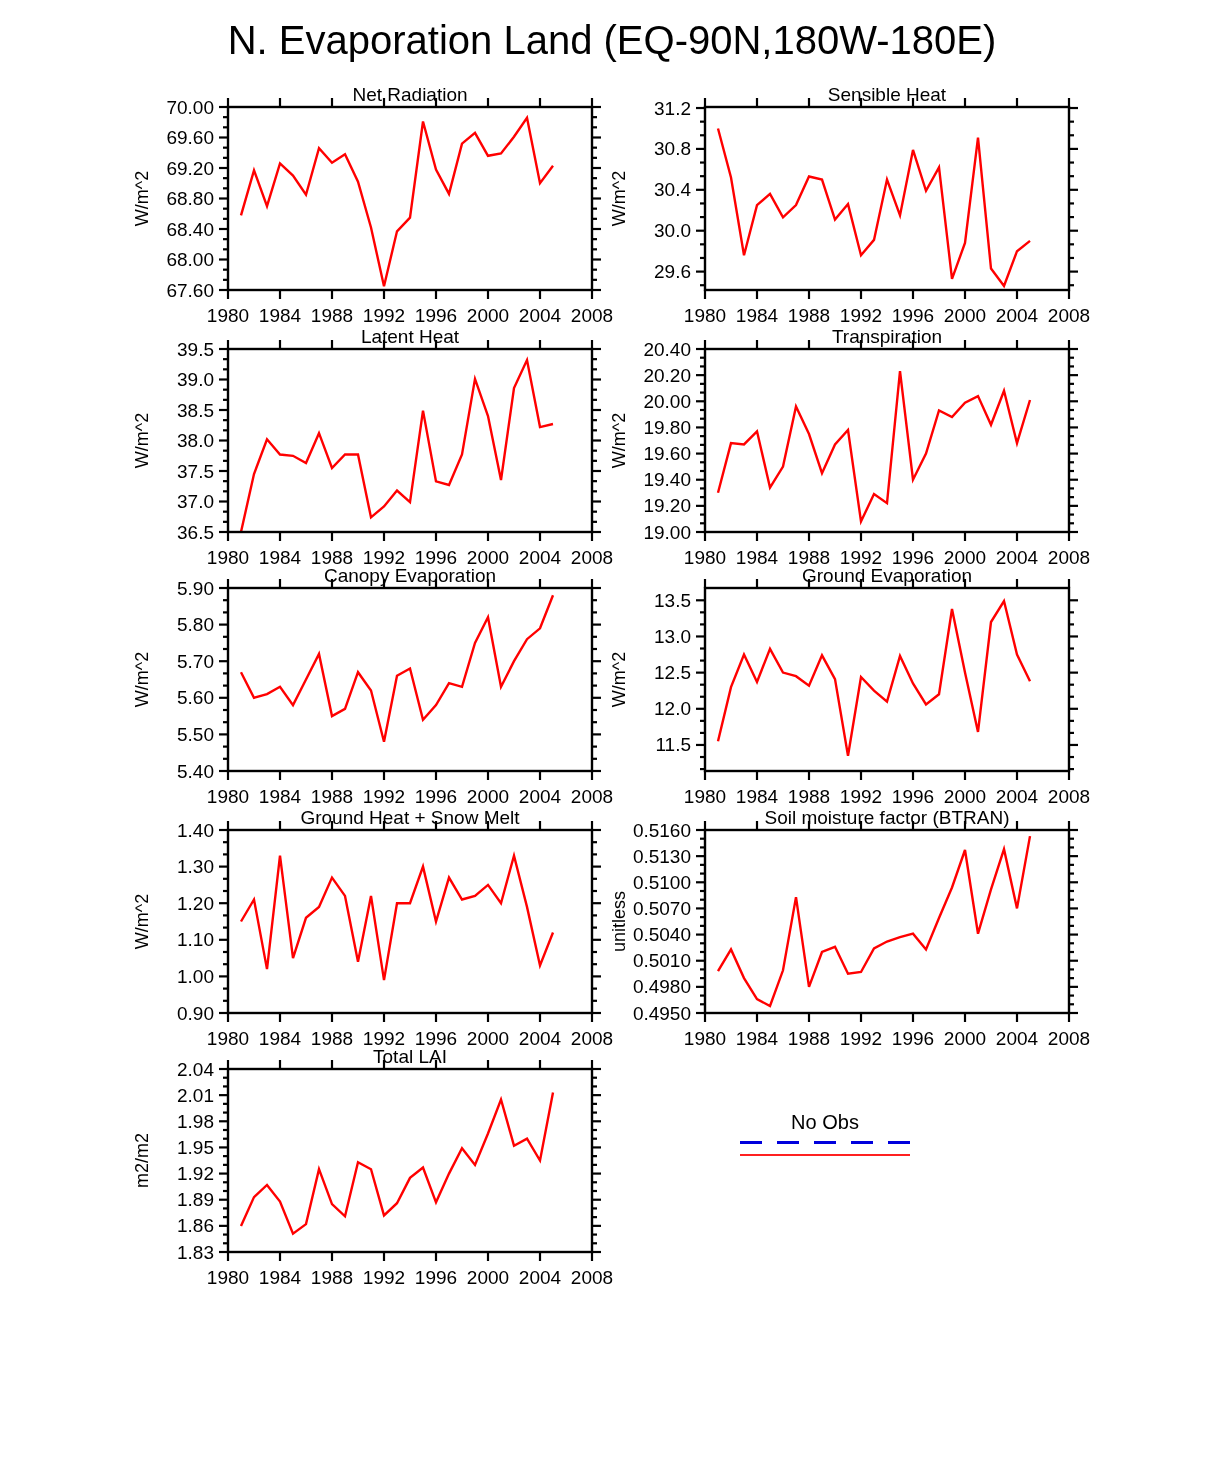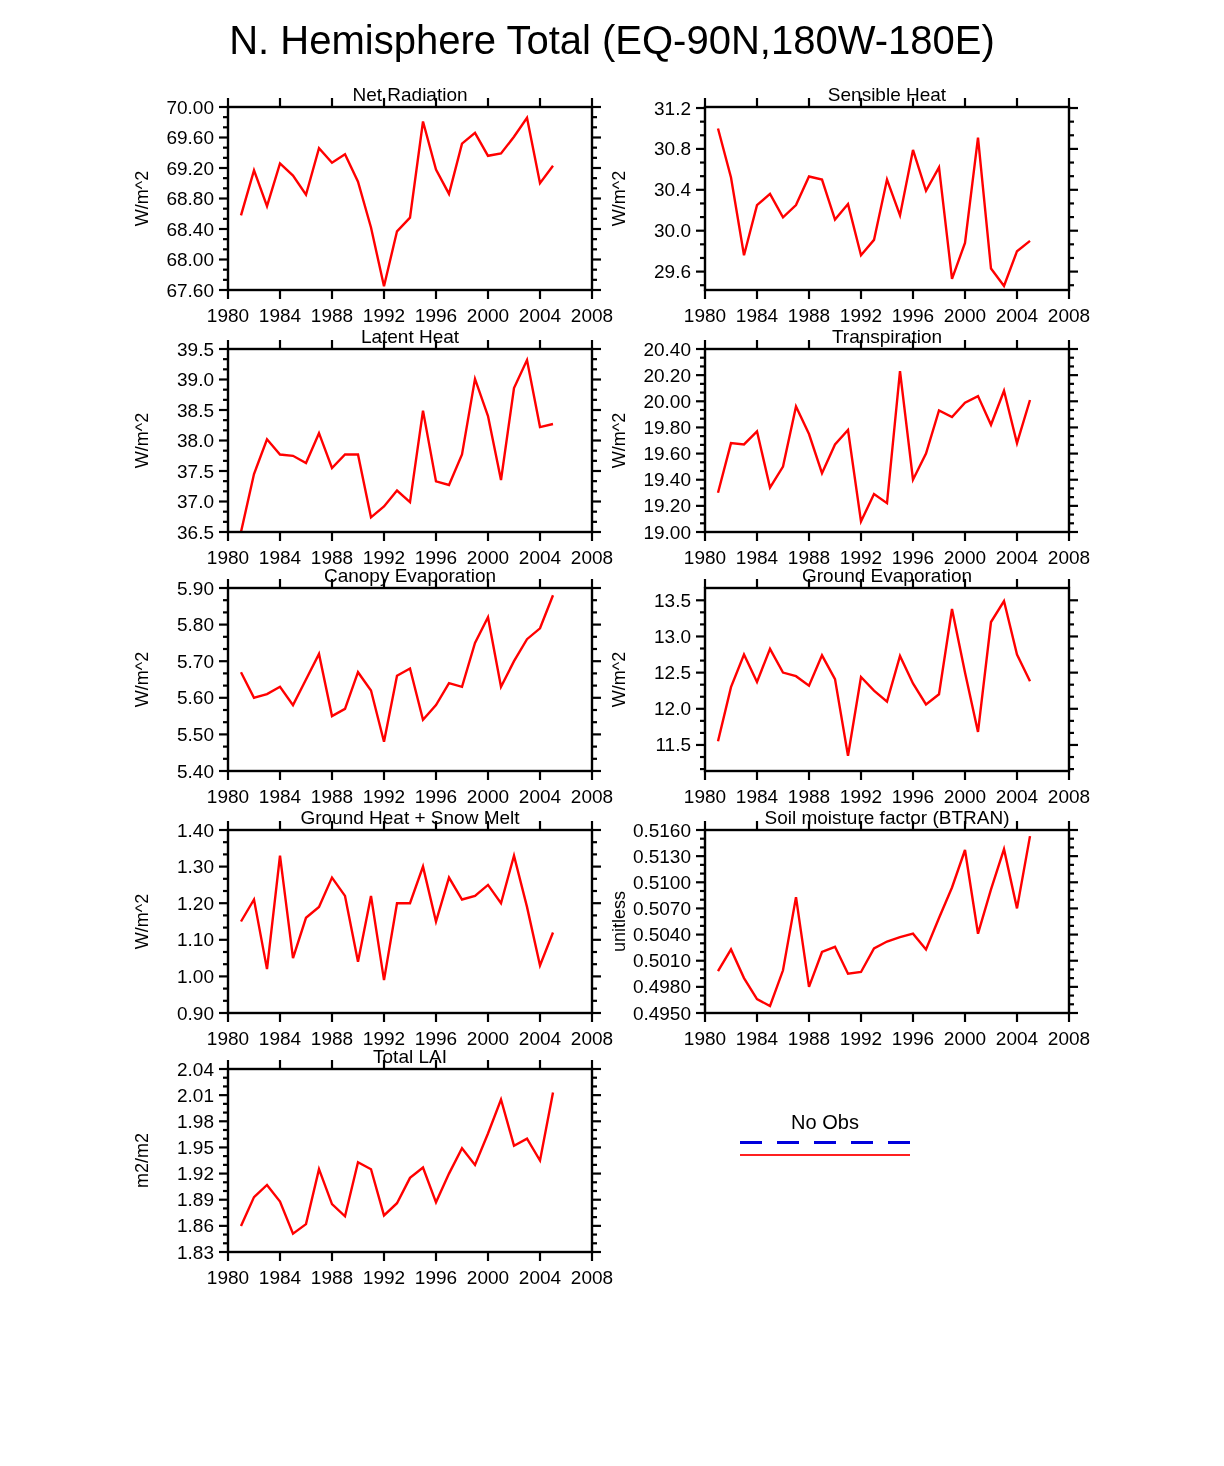--- a/index.html
+++ b/index.html
@@ -13,21 +13,21 @@
   .legend-entry{width:430px;text-align:center;}
   .legend-label{font-size:20px;line-height:24px;}
   .legend-line{height:3px;width:170px;margin:7px auto 0 auto;}
   .legend-line.solid{height:2px;margin-top:10px;}
   .legend-entry + .legend-entry{margin-top:9px;}
 </style>
 </head>
 <body>
 
 <div id="page">
-  <h1 id="main-title">N. Hemisphere Total (EQ-90N,180W-180E)</h1>
+  <h1 id="main-title">N. Evaporation Land (EQ-90N,180W-180E)</h1>
 
   <div class="panel" style="left: 133px; top: 85px;"><svg width="500" height="252">
         <polyline points="108.0,130.3 121.0,85.3 134.0,121.1 147.0,78.4 160.0,90.6 173.0,109.7 186.0,63.2 199.0,77.7 212.0,69.3 225.0,96.7 238.0,142.5 251.0,201.2 264.0,146.3 277.0,132.6 290.0,36.5 303.0,84.5 316.0,108.9 329.0,58.6 342.0,47.9 355.0,70.8 368.0,68.5 381.0,51.7 394.0,32.7 407.0,98.2 420.0,80.7" fill="none" stroke="#ff0000" stroke-width="2.4"></polyline>
         <rect x="95" y="22" width="364" height="183" fill="none" stroke="#000" stroke-width="2.4"></rect>
         <line x1="95" y1="205" x2="95" y2="214" stroke="#000" stroke-width="2.2"></line>
         <line x1="95" y1="22" x2="95" y2="13" stroke="#000" stroke-width="2.2"></line>
         <text x="95" y="237" text-anchor="middle" font-size="19">1980</text>
         <line x1="147" y1="205" x2="147" y2="214" stroke="#000" stroke-width="2.2"></line>
         <line x1="147" y1="22" x2="147" y2="13" stroke="#000" stroke-width="2.2"></line>
         <text x="147" y="237" text-anchor="middle" font-size="19">1984</text>

